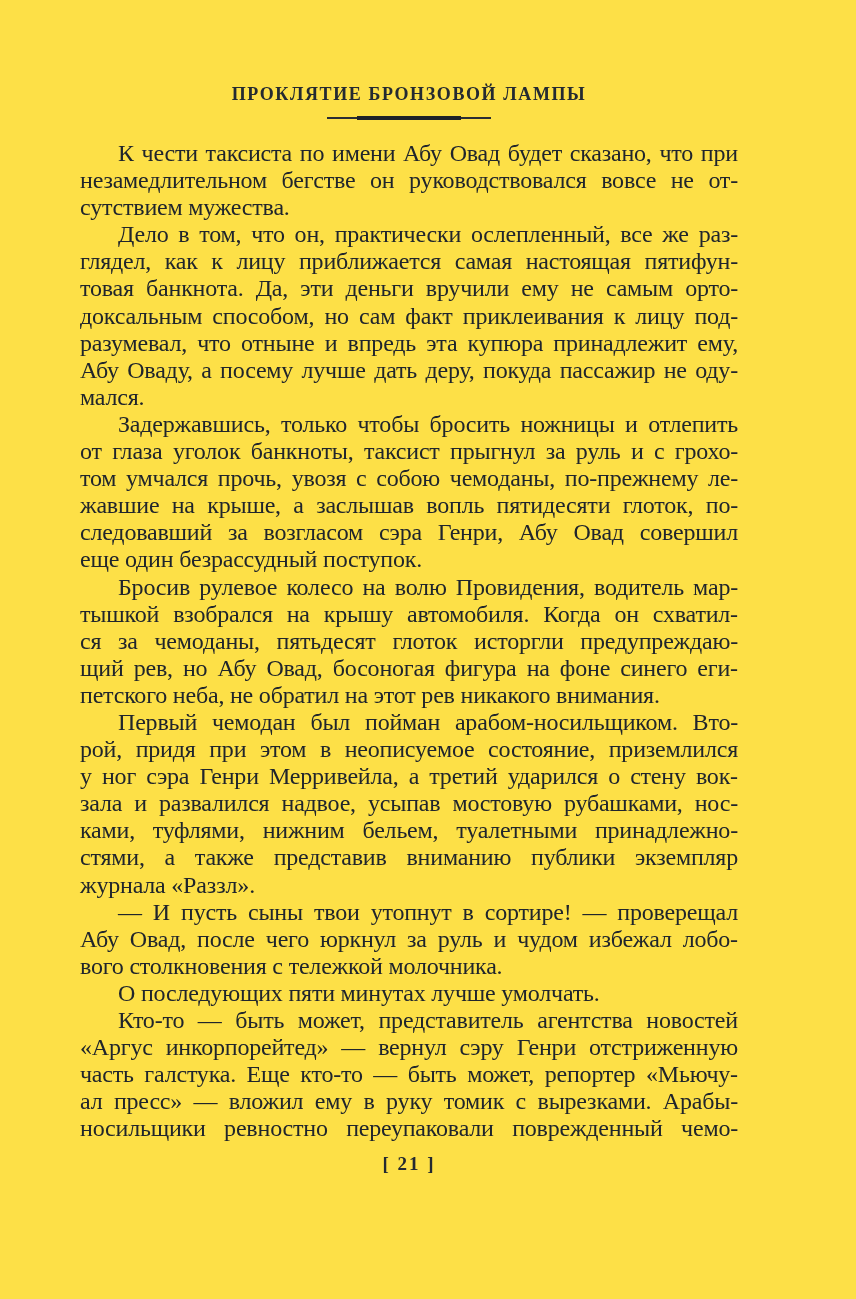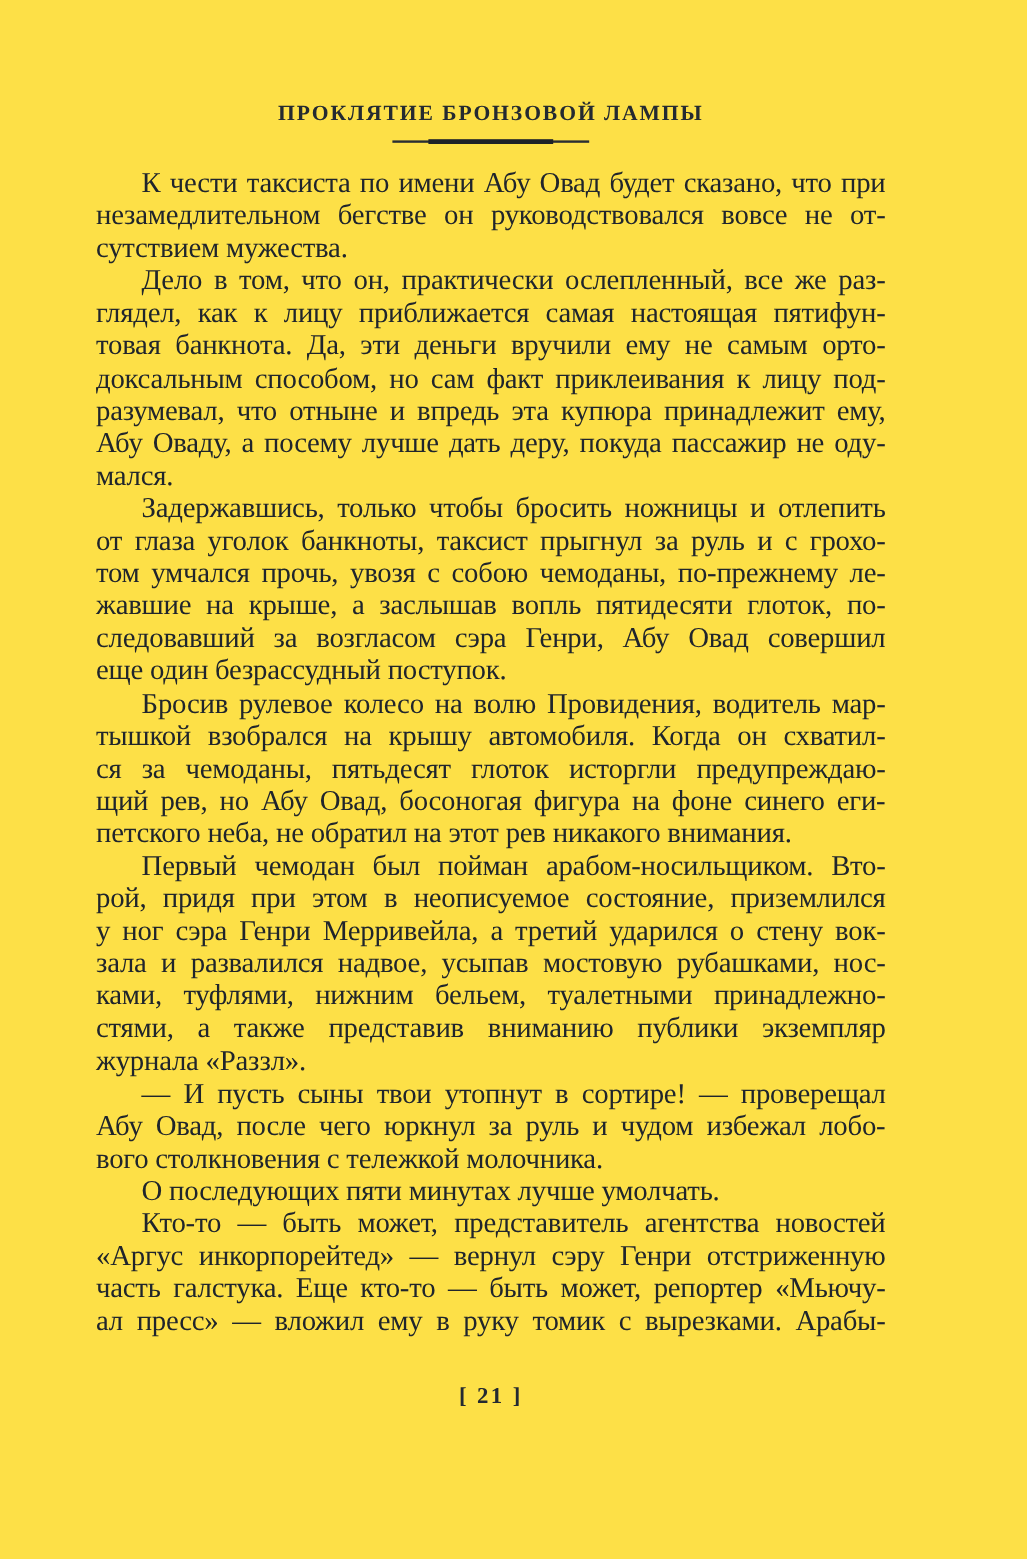--- a/index.html
+++ b/index.html
@@ -425,18 +425,25 @@
           <span>—</span>
           <span>вложил</span>
           <span>ему</span>
           <span>в</span>
           <span>руку</span>
           <span>томик</span>
           <span>с</span>
           <span>вырезками.</span>
           <span>Арабы-</span>
         </div>
+        <div class="line just">
+          <span>носильщики</span>
+          <span>ревностно</span>
+          <span>переупаковали</span>
+          <span>поврежденный</span>
+          <span>чемо-</span>
+        </div>
       </div>
     </div>
 
   <div class="page-number">[ 21 ]</div>
 
 </div>
 
 </body></html>

